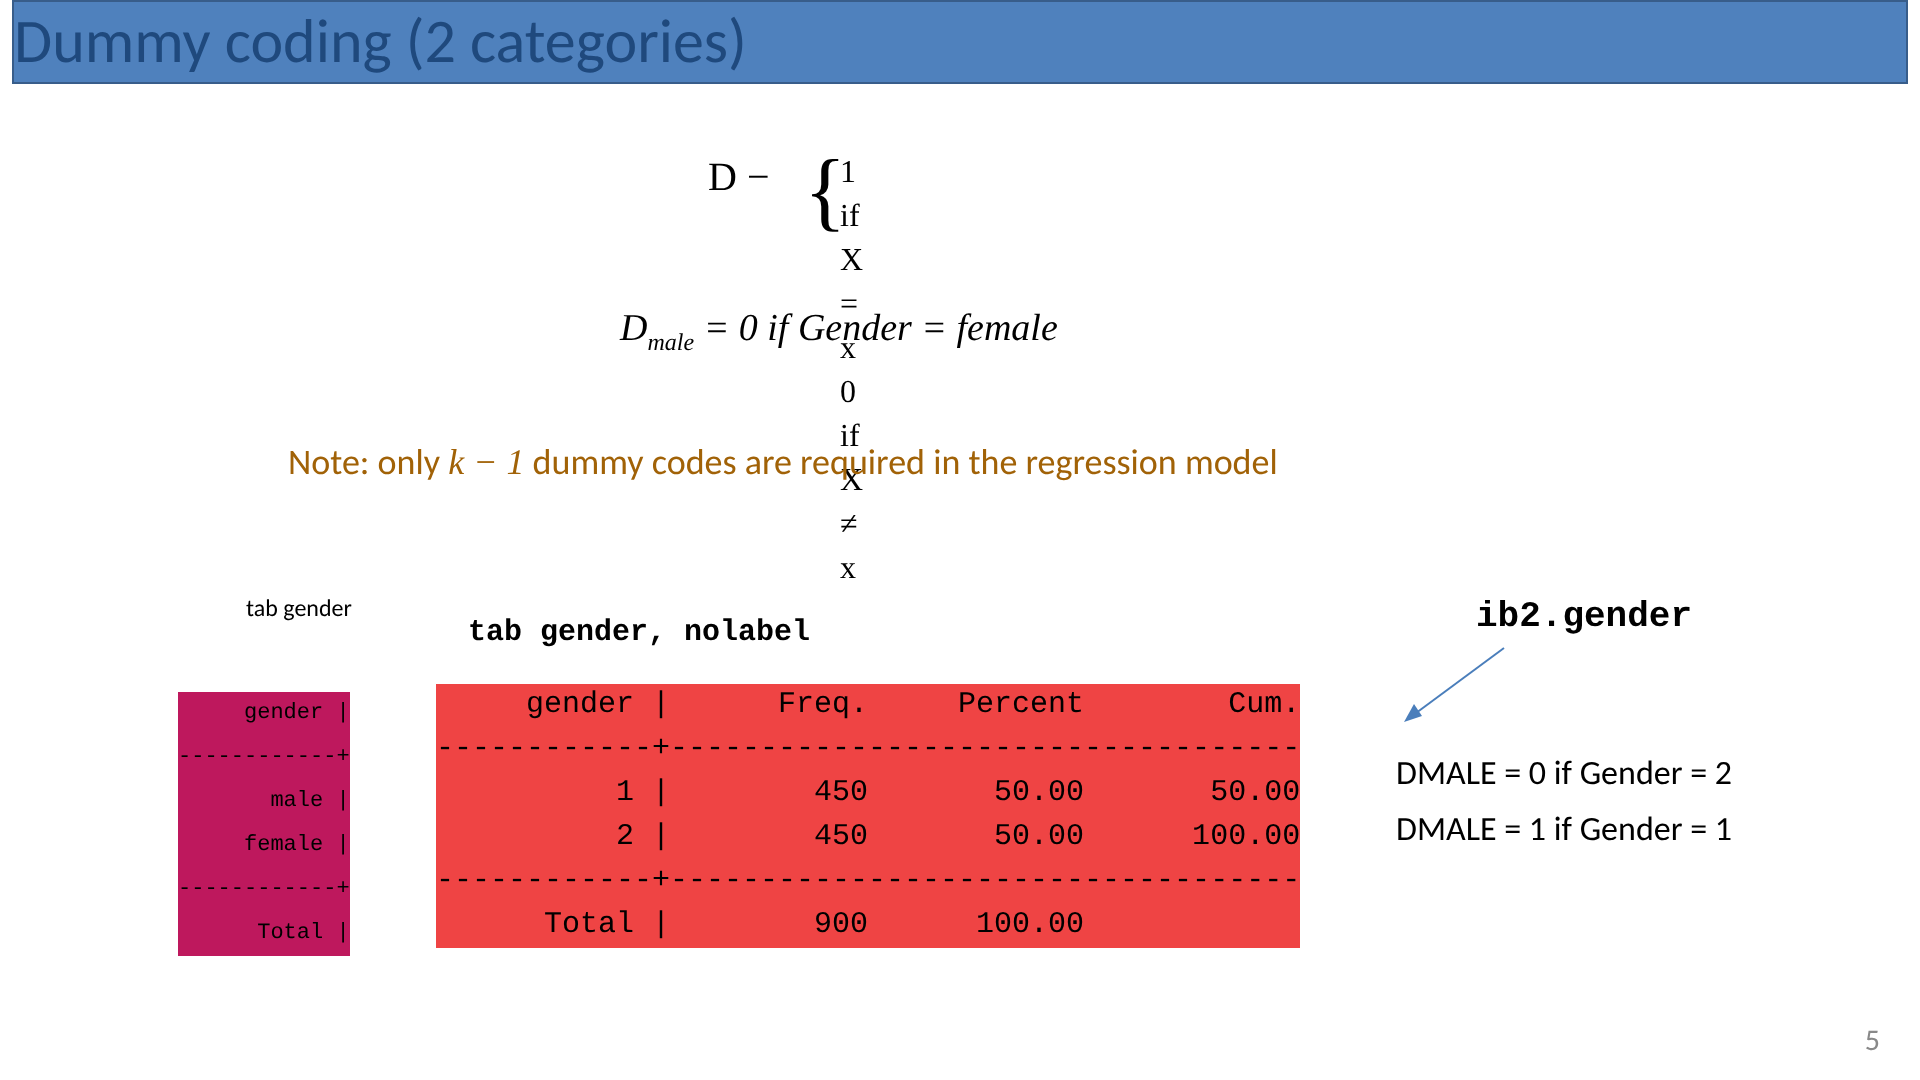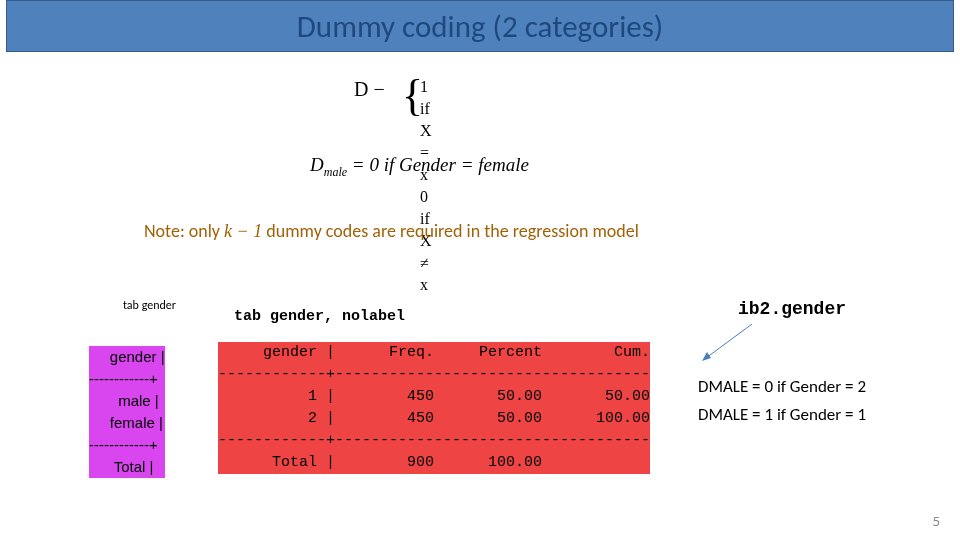--- a/index.html
+++ b/index.html
@@ -11,27 +11,27 @@
   font-family: Calibri, Arial, sans-serif;
   position: relative;
   overflow: hidden;
 }
 
 .title-bar {
   position: absolute;
   left: 6px;
   top: 0;
   width: 948px;
-  height: 52px;
+  height: 42px;
   background: #4f81bd;
   border: 1px solid #385d8a;
   box-sizing: border-box;
   display: flex;
   align-items: center;
-  justify-content: center;
+  justify-content: flex-start;
 }
 .title-bar span {
   color: #1f497d;
   font-size: 31px;
   font-weight: 400;
 }
 
 .formula-block {
   position: absolute;
   left: 354px;
@@ -92,26 +92,26 @@
   font-family: Calibri, sans-serif;
   font-size: 12px;
   font-weight: 400;
   margin-left: 31px;
 }
 
 .table1 {
   position: absolute;
   left: 89px;
   top: 346px;
-  font-family: Liberation Sans, sans-serif;
-  font-size: 15px;
+  font-family: Liberation Mono, monospace;
+  font-size: 11px;
   line-height: 22px;
   white-space: pre;
   color: #000;
-  background: #d946ef;
+  background: #be185d;
 }
 
 .tabgender2 {
   position: absolute;
   left: 234px;
   top: 308px;
   font-family: Liberation Mono, monospace;
   font-size: 15px;
   font-weight: 700;
 }

